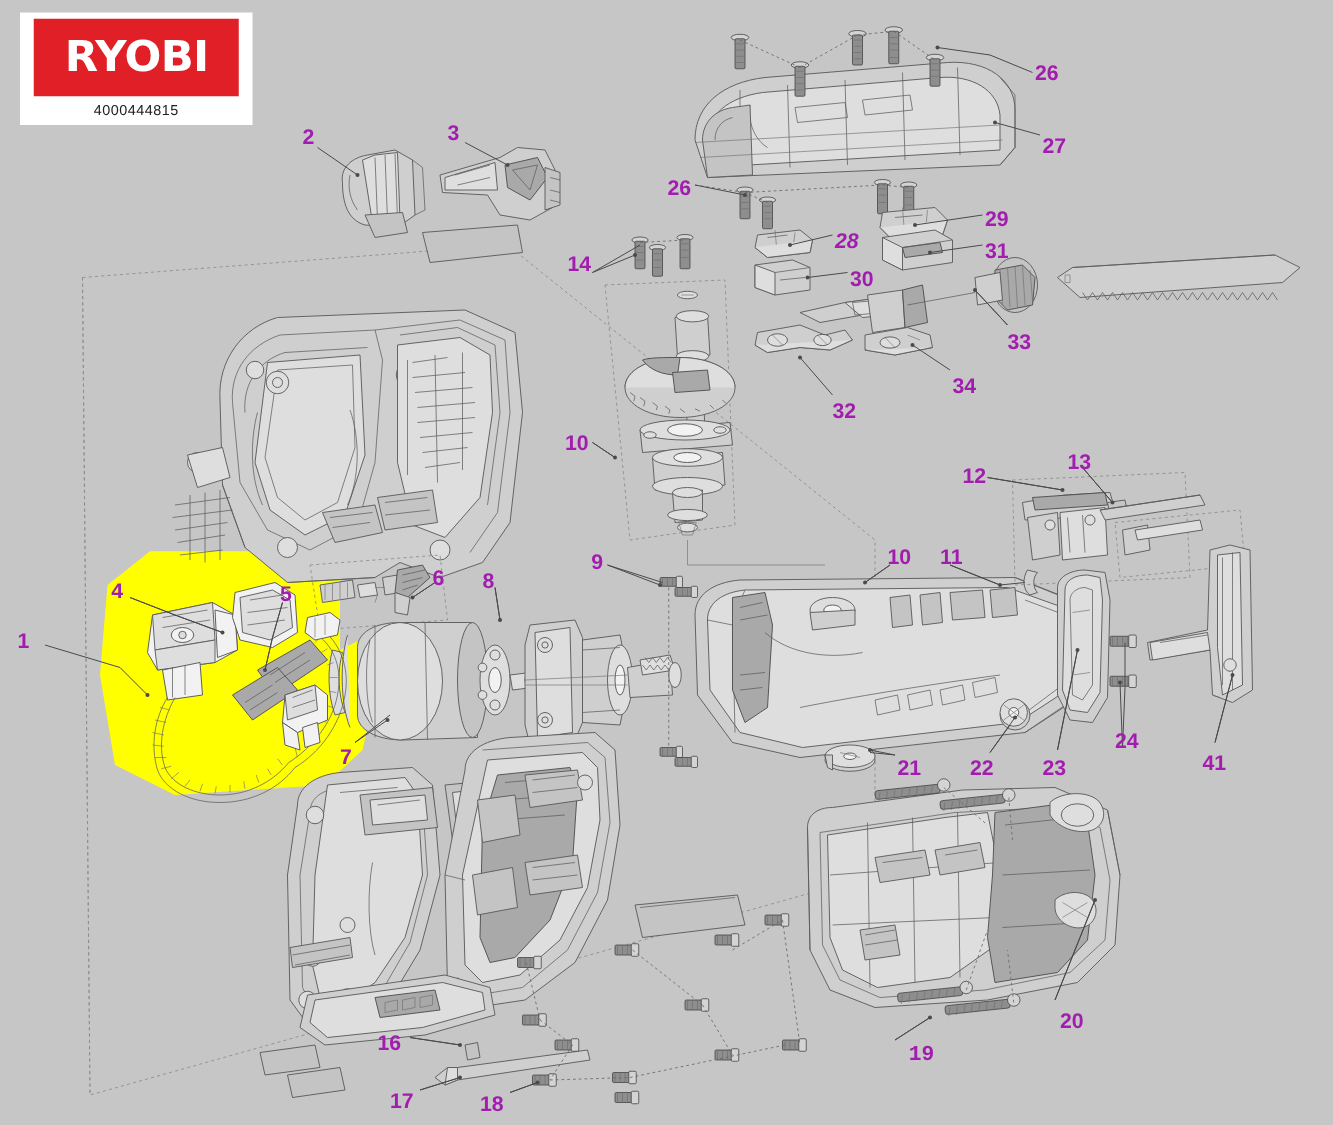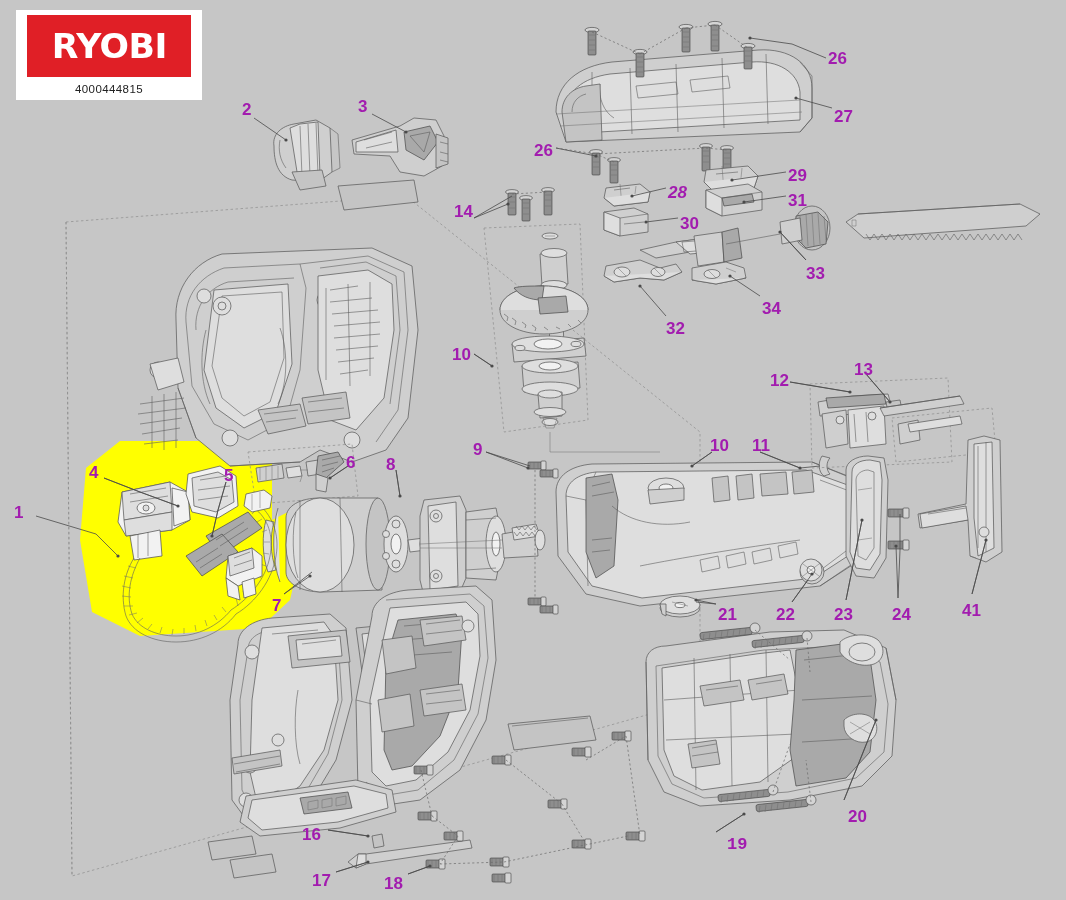--- a/index.html
+++ b/index.html
@@ -798,21 +798,21 @@
       <div class="callout" style="left: 454px; top: 203px;">14</div>
       <div class="callout" style="left: 452px; top: 346px;">10</div>
       <div class="callout" style="left: 302px; top: 826px;">16</div>
       <div class="callout" style="left: 312px; top: 872px;">17</div>
       <div class="callout" style="left: 384px; top: 875px;">18</div>
       <div class="callout" style="left: 727px; top: 836px; font-family: Liberation Mono, monospace;">19</div>
       <div class="callout" style="left: 832px; top: 808px; margin-left: 16px;">20</div>
       <div class="callout" style="left: 718px; top: 606px;">21</div>
       <div class="callout" style="left: 776px; top: 606px;">22</div>
       <div class="callout" style="left: 834px; top: 606px;">23</div>
-      <div class="callout" style="left: 892px; top: 606px;">24</div>
+      <div class="callout" style="left: 892px; top: 584px;">24</div>
       <div class="callout" style="left: 962px; top: 602px;">41</div>
       <div class="callout" style="left: 828px; top: 50px;">26</div>
       <div class="callout" style="left: 534px; top: 142px;">26</div>
       <div class="callout" style="left: 834px; top: 108px;">27</div>
       <div class="callout" style="left: 668px; top: 184px; font-style: italic;">28</div>
       <div class="callout" style="left: 788px; top: 167px;">29</div>
       <div class="callout" style="left: 680px; top: 215px;">30</div>
       <div class="callout" style="left: 788px; top: 192px;">31</div>
       <div class="callout" style="left: 666px; top: 320px;">32</div>
       <div class="callout" style="left: 806px; top: 265px;">33</div>

